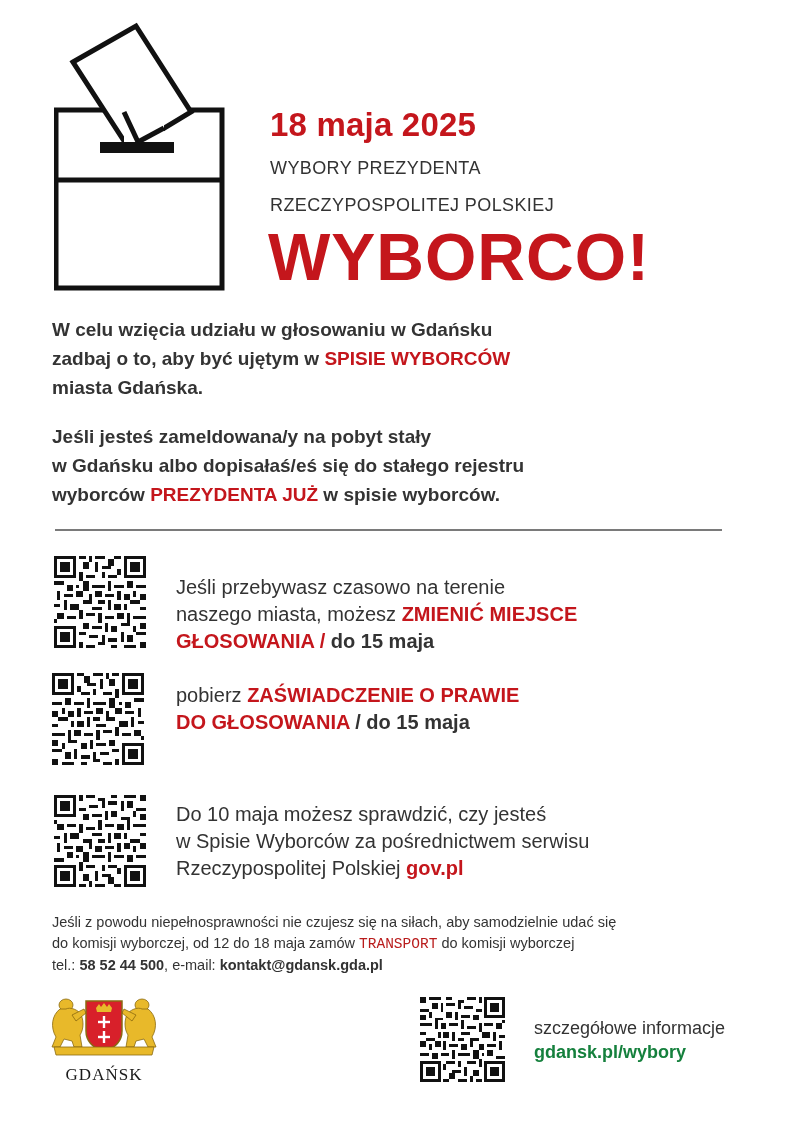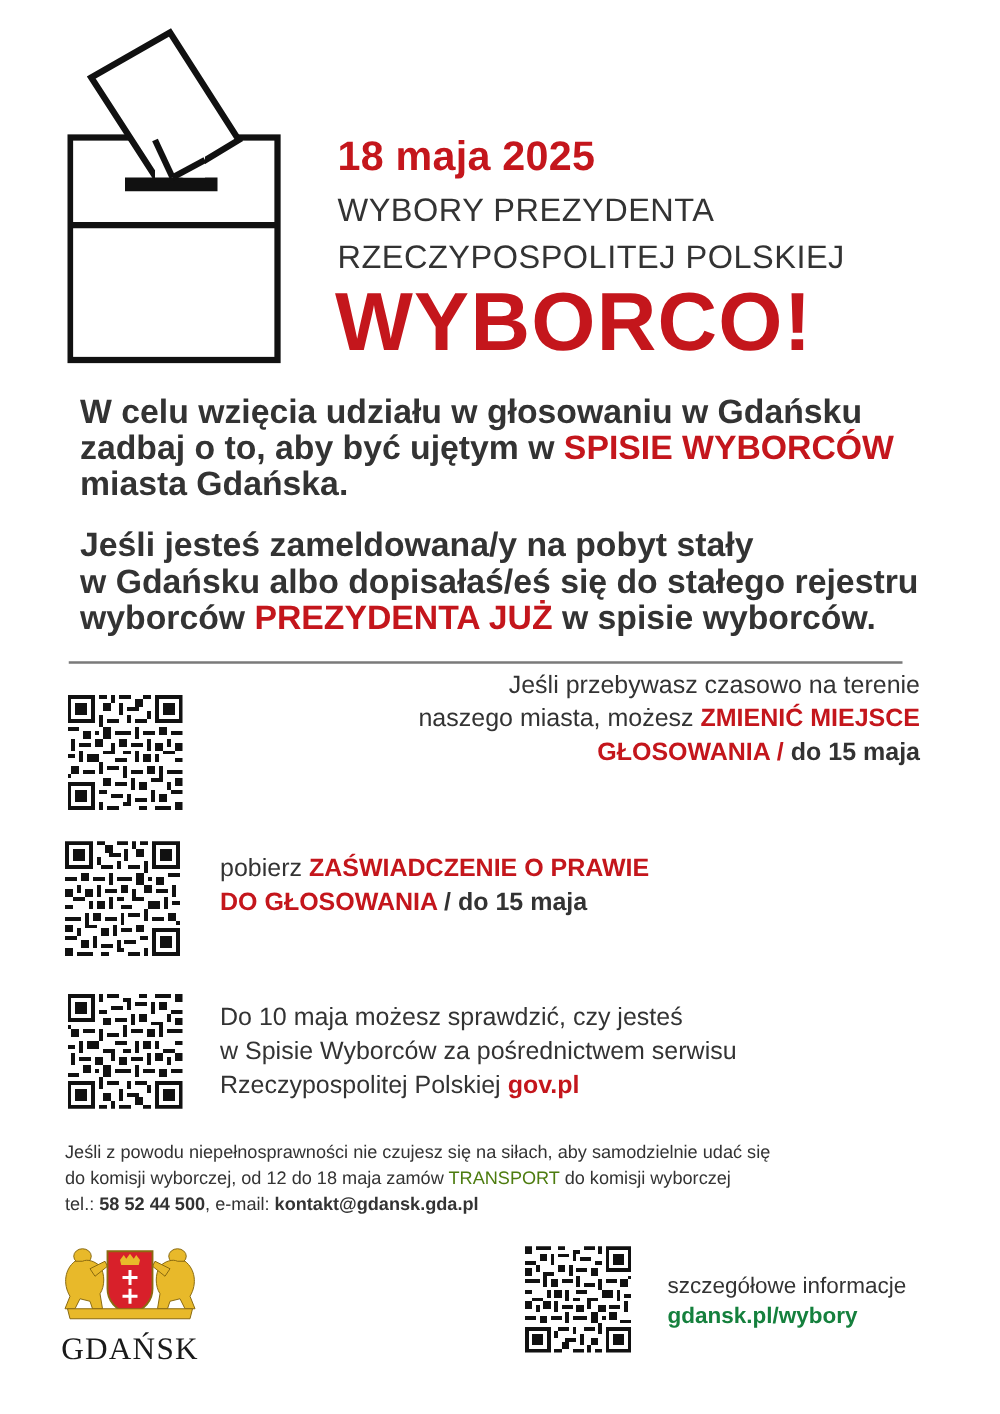--- a/index.html
+++ b/index.html
@@ -1,32 +1,32 @@
 <!DOCTYPE html>
 <html><head>
 <meta charset="utf-8">
 <style>
   * { box-sizing: border-box; margin: 0; padding: 0; }
   html, body { width: 800px; height: 1131px; background: #ffffff; overflow: hidden; }
   body { position: relative; font-family: "Liberation Sans", "DejaVu Sans", sans-serif; color: #333333; }
 
   .red { color: #c4161c; }
-  .blue { color: #4d7c0f; }
+  .blue { color: #b91c1c; font-family: Liberation Mono, monospace; }
   .bold { font-weight: bold; }
 
   
   .ballot-box { position: absolute; left: 54px; top: 22px; width: 172px; height: 270px; }
 
   
   .date { position: absolute; left: 270px; top: 106px; font-size: 33px; font-weight: bold; color: #c4161c; letter-spacing: 0.2px; }
-  .subtitle { position: absolute; left: 270px; top: 150px; font-size: 26px; line-height: 37px; color: #333333; letter-spacing: 0.4px; }
+  .subtitle { position: absolute; left: 270px; top: 150px; font-size: 18px; line-height: 37px; color: #333333; letter-spacing: 0.4px; }
   .headline { position: absolute; left: 268px; top: 222px; font-size: 66px; font-weight: bold; color: #c4161c; letter-spacing: 1px; line-height: 70px; }
 
   
-  .intro { position: absolute; left: 64px; width: 700px; font-size: 27px; font-weight: bold; line-height: 29px; color: #333333; }
+  .intro { position: absolute; left: 52px; width: 700px; font-size: 19px; font-weight: bold; line-height: 29px; color: #333333; }
   .intro-1 { top: 315px; }
   .intro-2 { top: 422px; }
 
   .divider { position: absolute; left: 55px; top: 529px; width: 667px; height: 2px; background: #7a7a7a; }
 
   
   .qr { position: absolute; width: 92px; height: 92px; }
   .info { position: absolute; left: 176px; width: 560px; font-size: 20px; line-height: 27px; color: #333333; }
   .info .b { font-weight: bold; }
 
@@ -79,21 +79,21 @@
       <path d="M22 0h7v7h-7z M23 1v5h5v-5z M24 2h3v3h-3z" fill="#111" fill-rule="evenodd"></path>
       <path d="M0 22h7v7h-7z M1 23v5h5v-5z M2 24h3v3h-3z" fill="#111" fill-rule="evenodd"></path>
       <path fill="#111" d="M8 0h2v1h-2z M11 0h1v2h-1z M13 0h3v1h-3z M17 1h2v2h-2z M9 2h2v2h-2z M13 2h1v3h-1z M15 3h3v1h-3z M19 0h2v1h-2z M8 5h1v3h-1z M10 6h3v1h-3z M15 5h1v2h-1z M17 6h3v1h-3z M20 4h1v2h-1z M0 8h3v1h-3z M4 9h2v2h-2z M7 9h1v1h-1z M9 8h2v3h-2z M12 9h4v1h-4z M17 8h1v3h-1z M19 9h3v1h-3z M23 8h2v2h-2z M26 9h3v1h-3z M1 11h1v3h-1z M3 12h3v1h-3z M7 11h2v2h-2z M11 12h1v3h-1z M13 11h2v2h-2z M16 12h3v1h-3z M20 11h1v3h-1z M22 12h2v2h-2z M25 11h1v2h-1z M27 12h2v2h-2z M0 15h2v1h-2z M3 14h1v3h-1z M5 15h3v2h-3z M9 14h2v1h-2z M12 16h3v1h-3z M14 14h2v1h-2z M17 14h1v3h-1z M19 15h2v2h-2z M22 15h1v2h-1z M24 14h3v1h-3z M27 16h2v1h-2z M1 18h2v2h-2z M4 19h3v1h-3z M8 17h1v3h-1z M10 18h3v1h-3z M14 18h1v3h-1z M16 19h3v1h-3z M20 18h2v2h-2z M23 18h1v3h-1z M25 19h4v1h-4z M0 20h1v1h-1z M9 21h2v2h-2z M12 22h3v1h-3z M16 21h1v3h-1z M18 22h2v2h-2z M21 21h3v1h-3z M25 22h1v2h-1z M27 21h2v2h-2z M8 24h2v1h-2z M11 25h3v1h-3z M15 25h1v3h-1z M17 26h3v1h-3z M21 24h1v3h-1z M23 25h2v2h-2z M26 24h3v1h-3z M8 27h1v2h-1z M10 28h3v1h-3z M14 27h1v1h-1z M18 28h2v1h-2z M22 28h4v1h-4z M27 27h2v2h-2z"></path>
     </g>
   </defs>
 </svg>
 
 <svg class="qr" style="left:54px; top:556px;" viewBox="0 0 29 29" shape-rendering="crispEdges">
     <use href="#qrpat"></use>
   </svg>
-<div class="info" style="top:535px;text-align:right;">
+<div class="info" style="top:574px;">
   <div>Jeśli przebywasz czasowo na terenie</div>
   <div><span>naszego miasta, możesz </span><span class="red b">ZMIENIĆ MIEJSCE</span></div>
   <div><span class="red b">GŁOSOWANIA /</span><span class="b"> do 15 maja</span></div>
 </div>
 
 <svg class="qr" style="left:52px; top:673px;" viewBox="0 0 29 29" shape-rendering="crispEdges">
     <g transform="translate(29,0) scale(-1,1)">
       <use href="#qrpat"></use>
     </g>
   </svg>
@@ -137,21 +137,21 @@
 
     <g fill="#ffffff">
       <rect x="56.8" y="21" width="2.4" height="12"></rect>
       <rect x="52" y="25.8" width="12" height="2.4"></rect>
       <rect x="56.8" y="36" width="2.4" height="12"></rect>
       <rect x="52" y="40.8" width="12" height="2.4"></rect>
     </g>
 
     <path d="M8 52 L108 52 L106 60 L10 60 Z" fill="#e8b92a" stroke="#8a6a10" stroke-width="0.8"></path>
   </svg>
-  <div style="font-family:'Liberation Serif','DejaVu Serif',serif; font-size:25px; color:#1a1a1a; letter-spacing:1px; text-align:center; margin-top:4px;">GDAŃSK</div>
+  <div style="font-family:'Liberation Serif','DejaVu Serif',serif; font-size:17px; color:#1a1a1a; letter-spacing:1px; text-align:center; margin-top:4px;">GDAŃSK</div>
 </div>
 
 <svg class="qr-main" viewBox="0 0 29 29" shape-rendering="crispEdges">
     <g transform="translate(29,29) scale(-1,-1)">
       <use href="#qrpat"></use>
     </g>
   </svg>
 <div class="more-info">
   <div>szczegółowe informacje</div>
   <div class="link">gdansk.pl/wybory</div>

